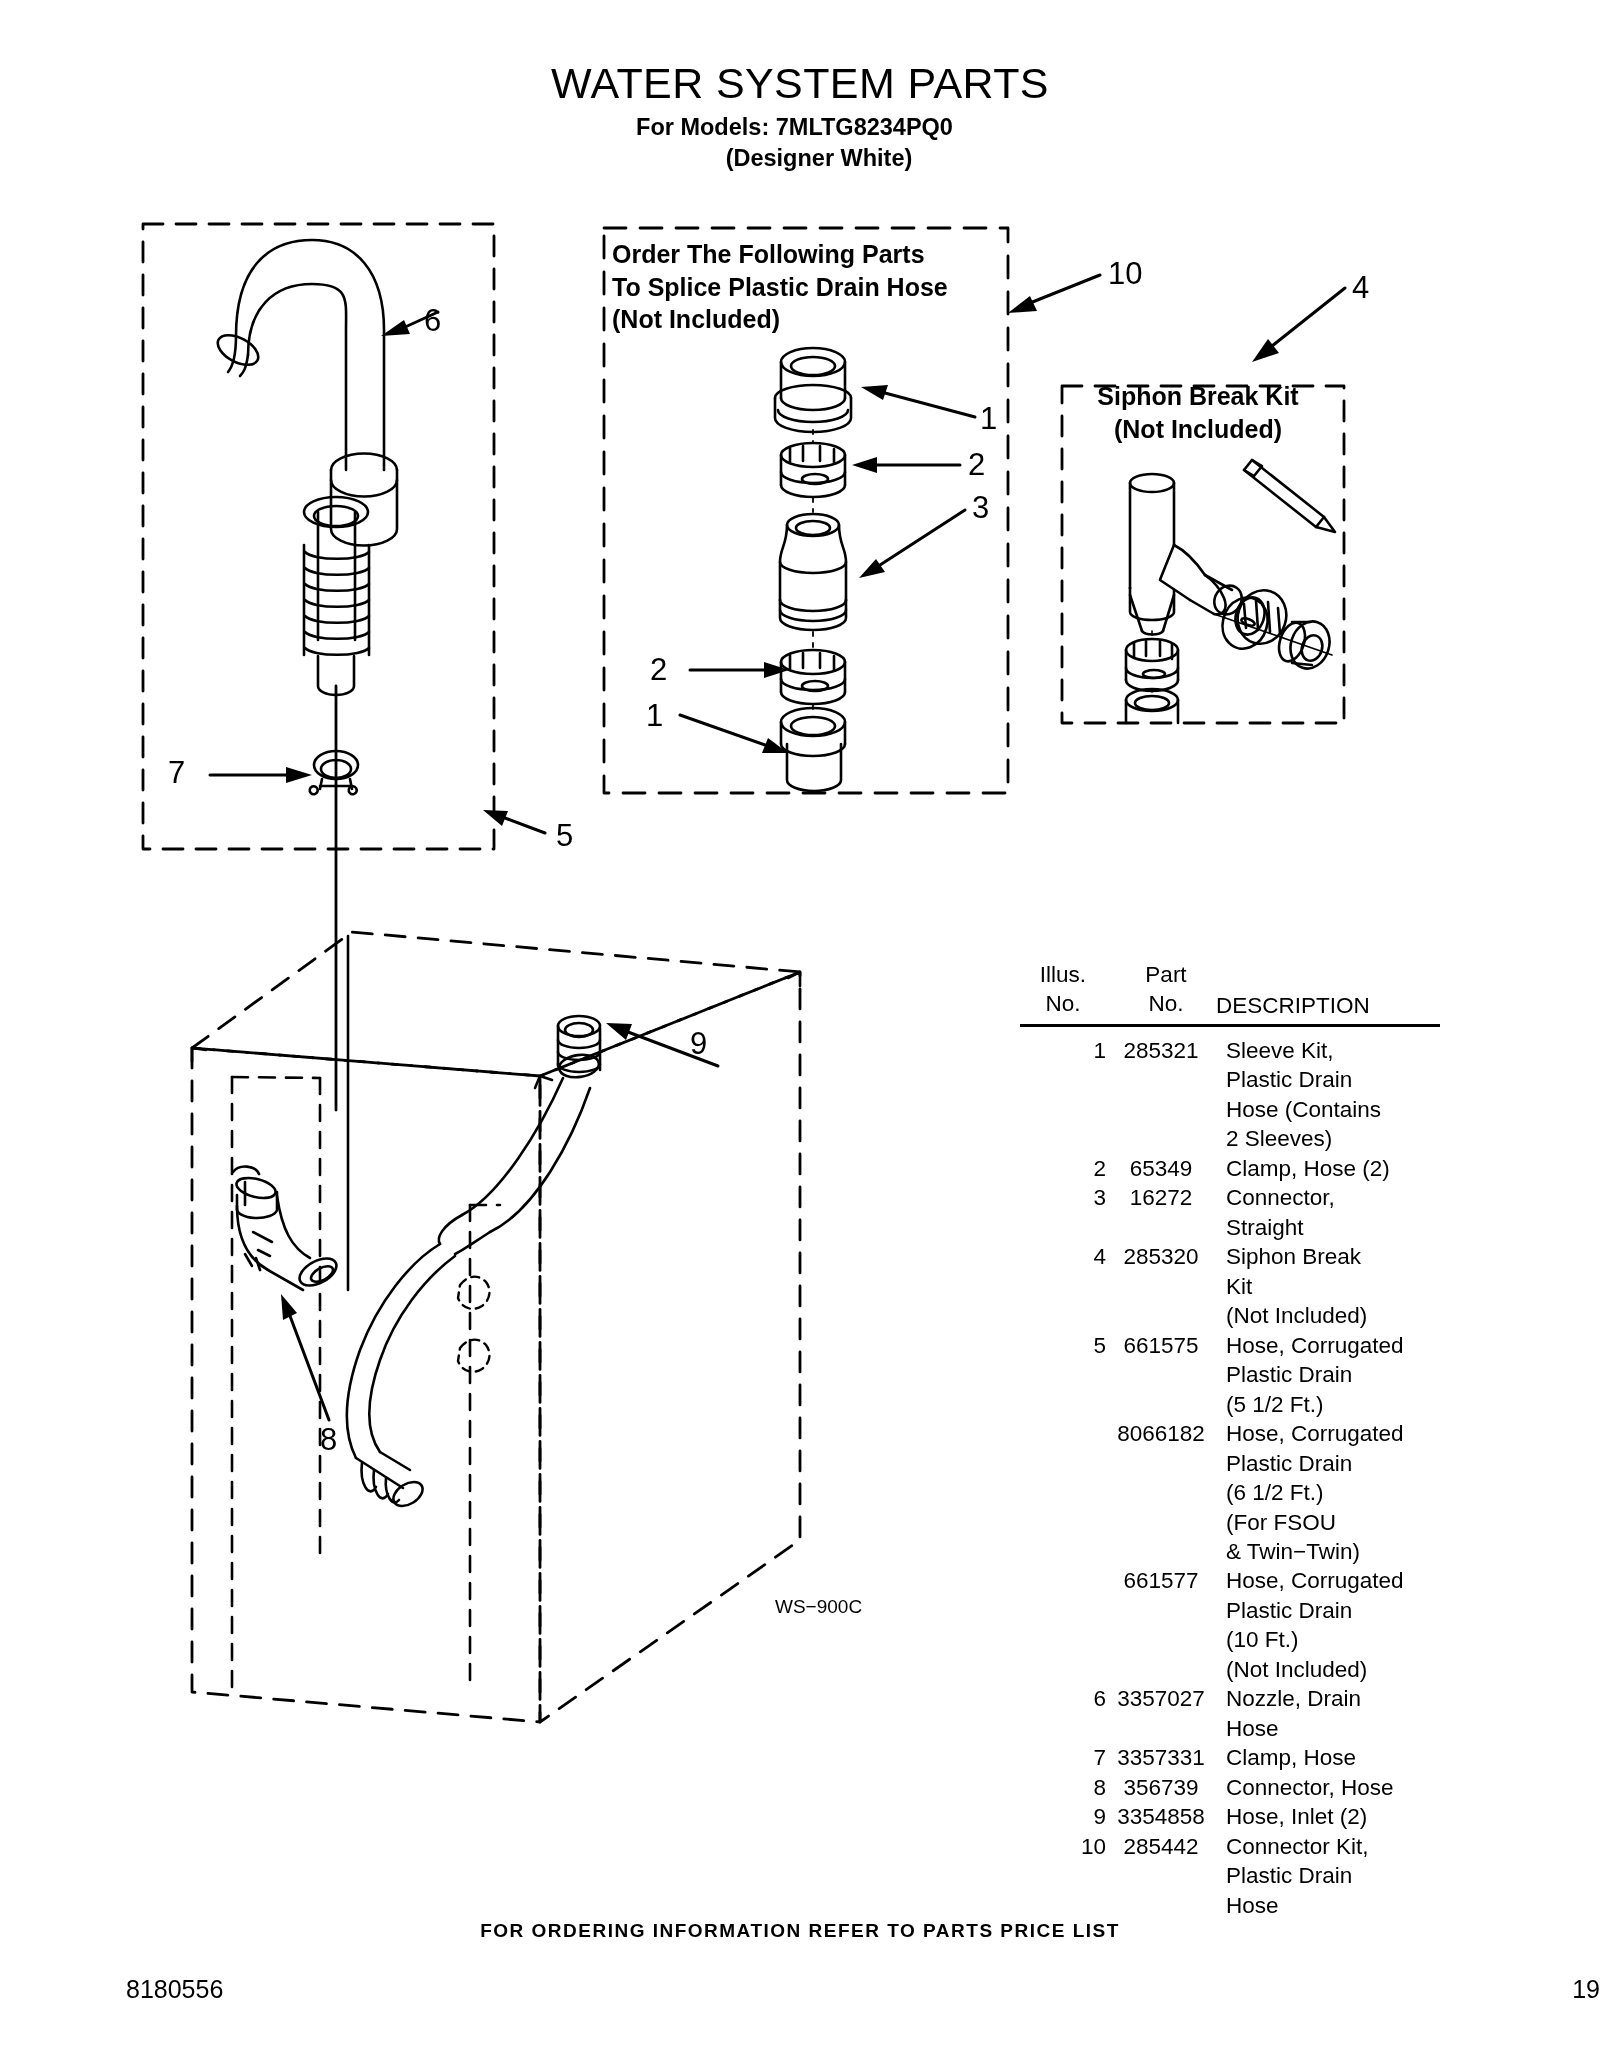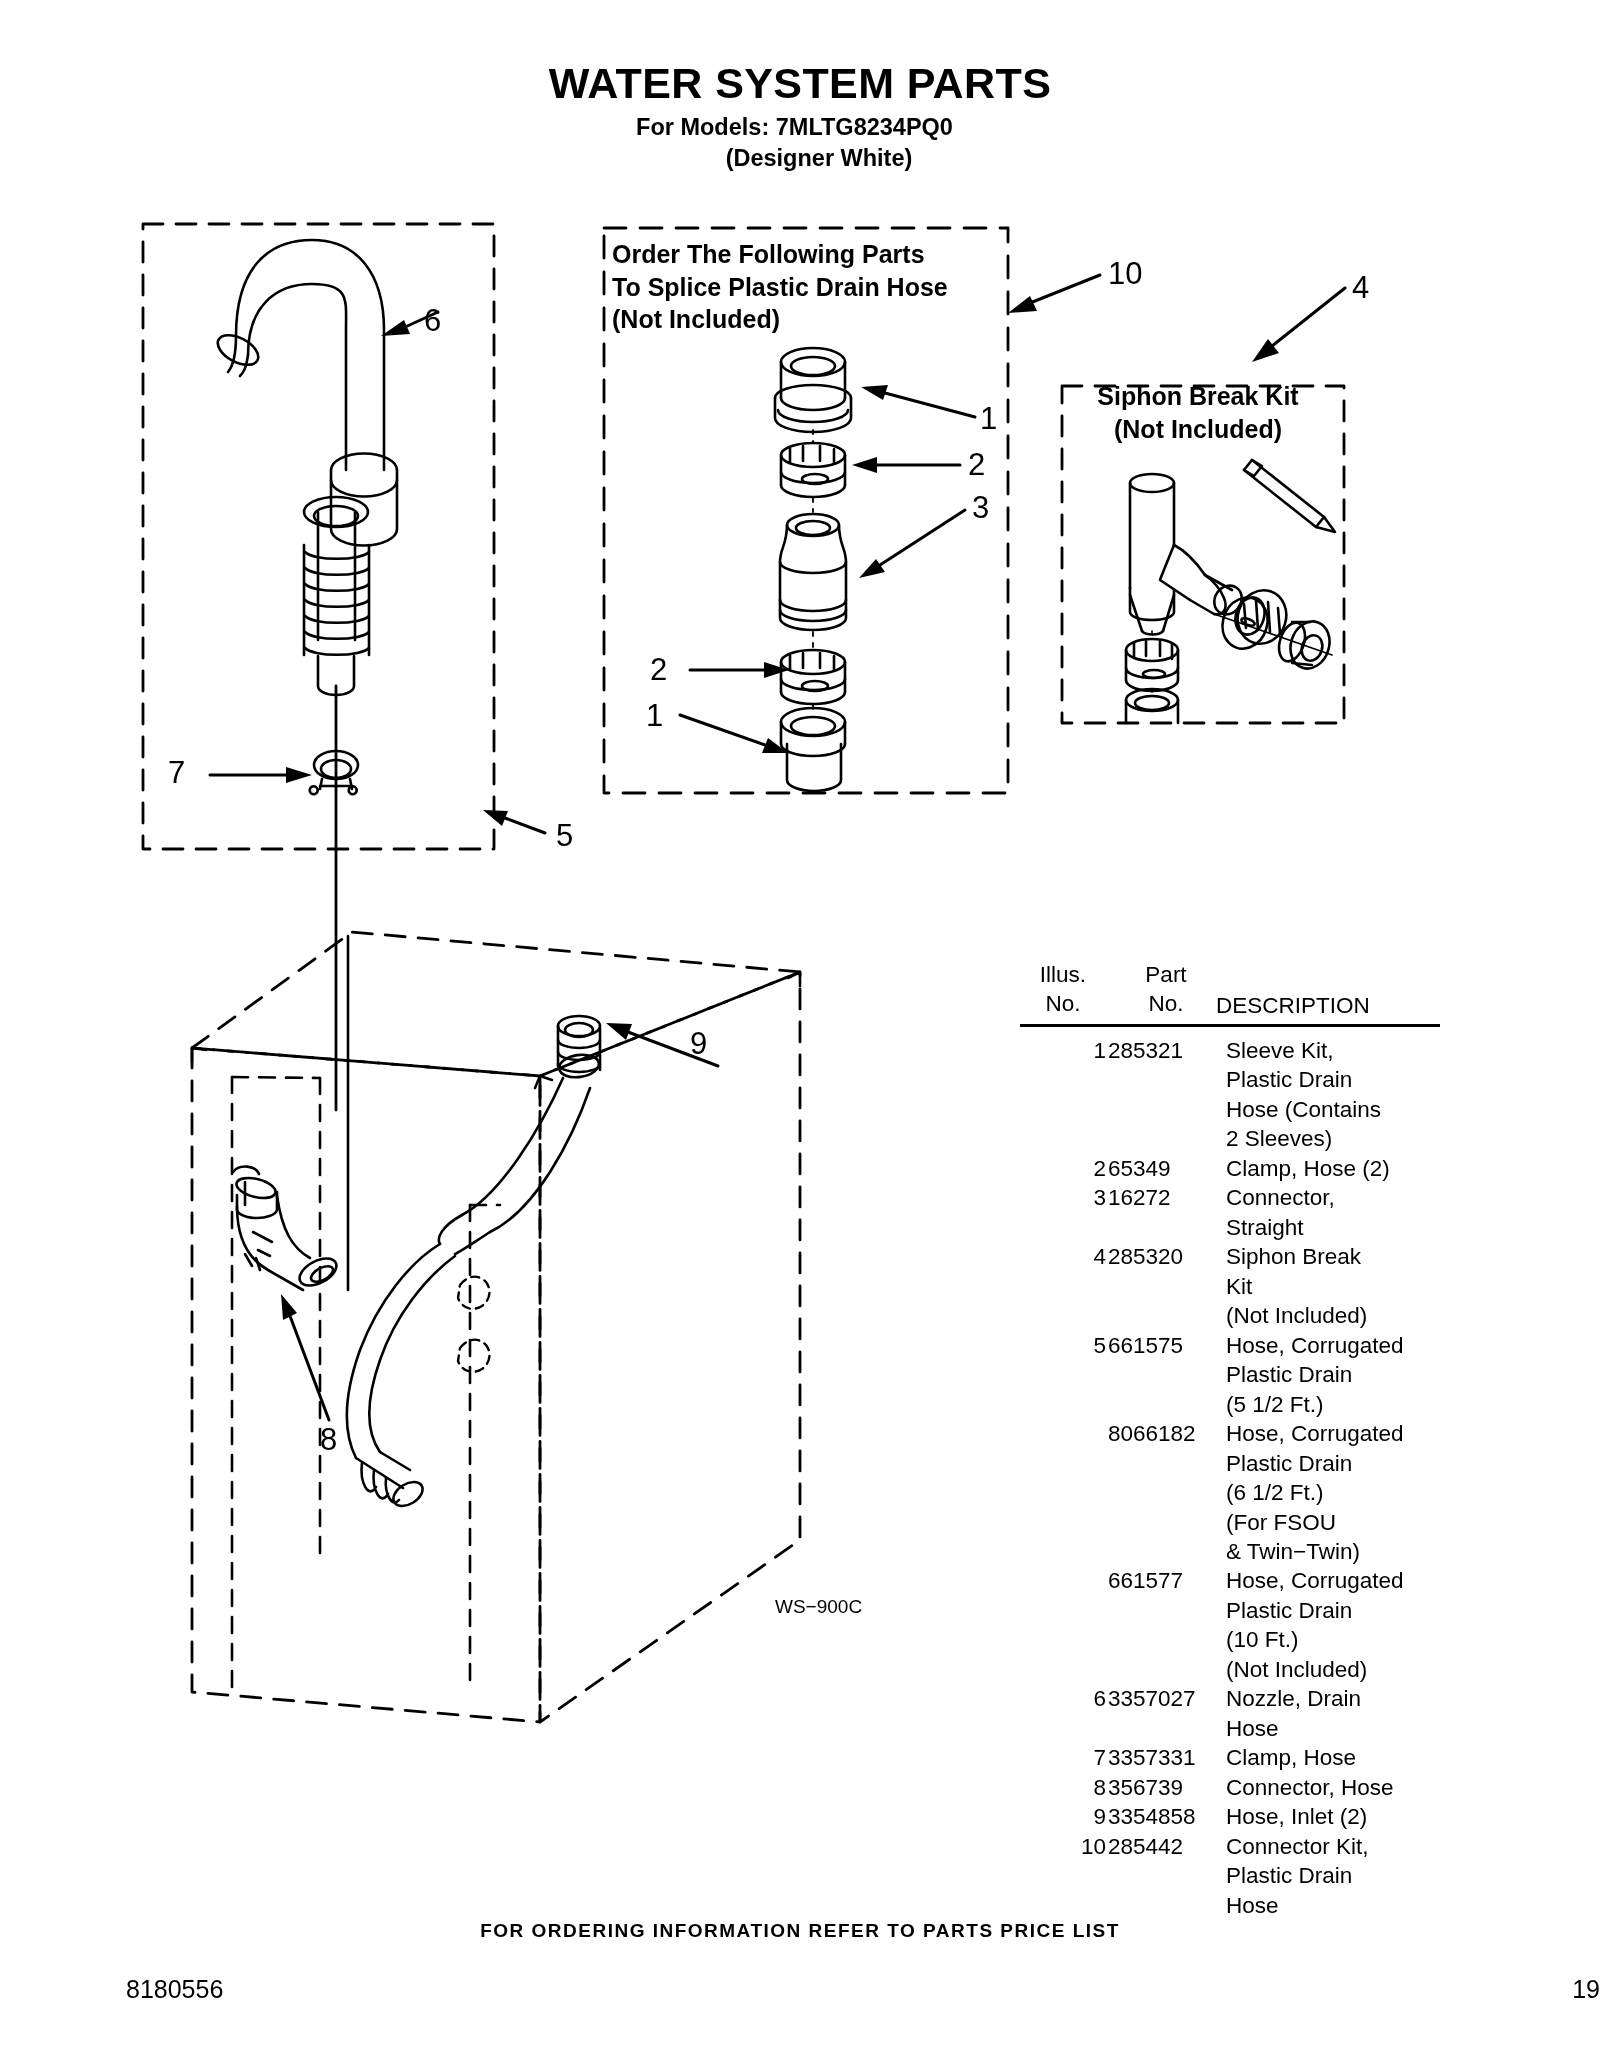--- a/index.html
+++ b/index.html
@@ -23,21 +23,21 @@
   
   .header {
     position: absolute;
     top: 60px;
     left: 0;
     width: 1600px;
     text-align: center;
   }
   .title {
     font-size: 43px;
-    font-weight: bold;
+    font-weight: normal;
     letter-spacing: 0.4px;
     line-height: 1.08;
     margin: 0;
   }
   .subtitle {
     font-size: 23.5px;
     font-weight: bold;
     line-height: 1.28;
     margin: 6px 11px 0 0;
   }
@@ -118,21 +118,21 @@
     align-items: flex-start;
   }
   .c-illus {
     width: 86px;
     text-align: right;
     flex: 0 0 86px;
     padding-right: 2px;
   }
   .c-part {
     width: 106px;
-    text-align: left;
+    text-align: center;
     flex: 0 0 106px;
     padding-right: 0px;
   }
   .c-desc {
     flex: 1 1 auto;
     padding-left: 12px;
     white-space: pre-line;
   }
 
   

